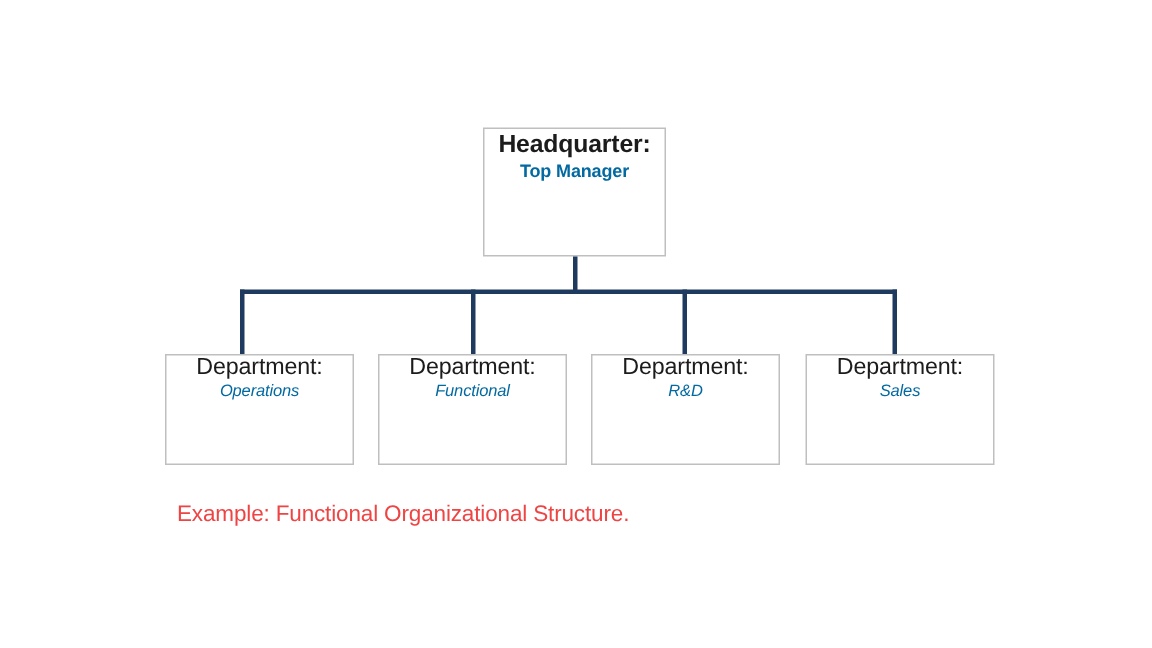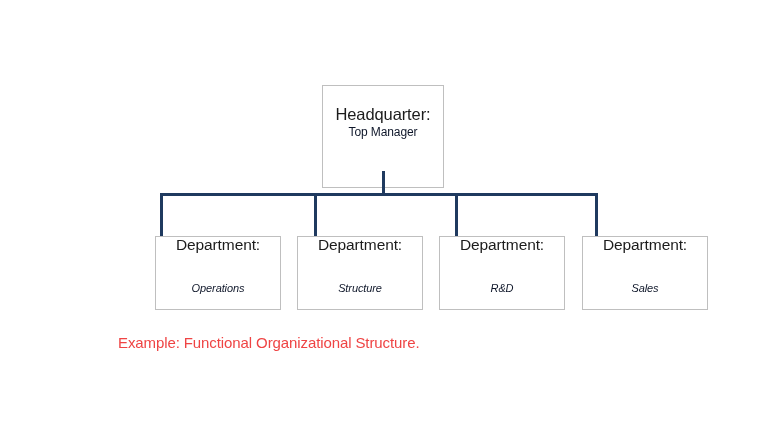--- a/index.html
+++ b/index.html
@@ -38,46 +38,46 @@
     font-size: 15.5px;
     line-height: 1.05;
     color: #1c1c1c;
     letter-spacing: -0.1px;
     white-space: nowrap;
   }
 
   .node-sub {
     font-size: 11.5px;
     line-height: 1.15;
-    color: #0f172a;
+    color: #0369a1;
     margin-top: 3px;
     letter-spacing: -0.1px;
     white-space: nowrap;
   }
 
   
   #hq-box {
     left: 322px;
     top: 85px;
     width: 122px;
-    height: 103px;
+    height: 86px;
     justify-content: flex-start;
-    padding-top: 20px;
+    padding-top: 2px;
+    font-weight: bold;
   }
   #hq-box .node-title { font-size: 16.5px; }
   #hq-box .node-sub   { font-size: 12px; }
 
   
   .dept-box {
     top: 236px;
     width: 126px;
     height: 74px;
-    justify-content: space-between;
+    justify-content: flex-start;
     padding-bottom: 14px;
-    margin-left: 45px;
   }
   .dept-box .node-title { font-size: 15.5px; }
   .dept-box .node-sub   { font-size: 11px; margin-top: 2px; font-style: italic; }
 
   #dept-box-0 { left: 110px; }
   #dept-box-1 { left: 252px; }
   #dept-box-2 { left: 394px; }
   #dept-box-3 { left: 537px; }
 
   
@@ -138,21 +138,21 @@
   <div class="conn conn-drop" id="conn-drop-2"></div>
   <div class="conn conn-drop" id="conn-drop-3"></div>
 
   <div class="node-box dept-box" id="dept-box-0">
     <div class="node-title">Department:</div>
     <div class="node-sub">Operations</div>
   </div>
 
   <div class="node-box dept-box" id="dept-box-1">
     <div class="node-title">Department:</div>
-    <div class="node-sub">Structure</div>
+    <div class="node-sub">Functional</div>
   </div>
 
   <div class="node-box dept-box" id="dept-box-2">
     <div class="node-title">Department:</div>
     <div class="node-sub">R&amp;D</div>
   </div>
 
   <div class="node-box dept-box" id="dept-box-3">
     <div class="node-title">Department:</div>
     <div class="node-sub">Sales</div>

